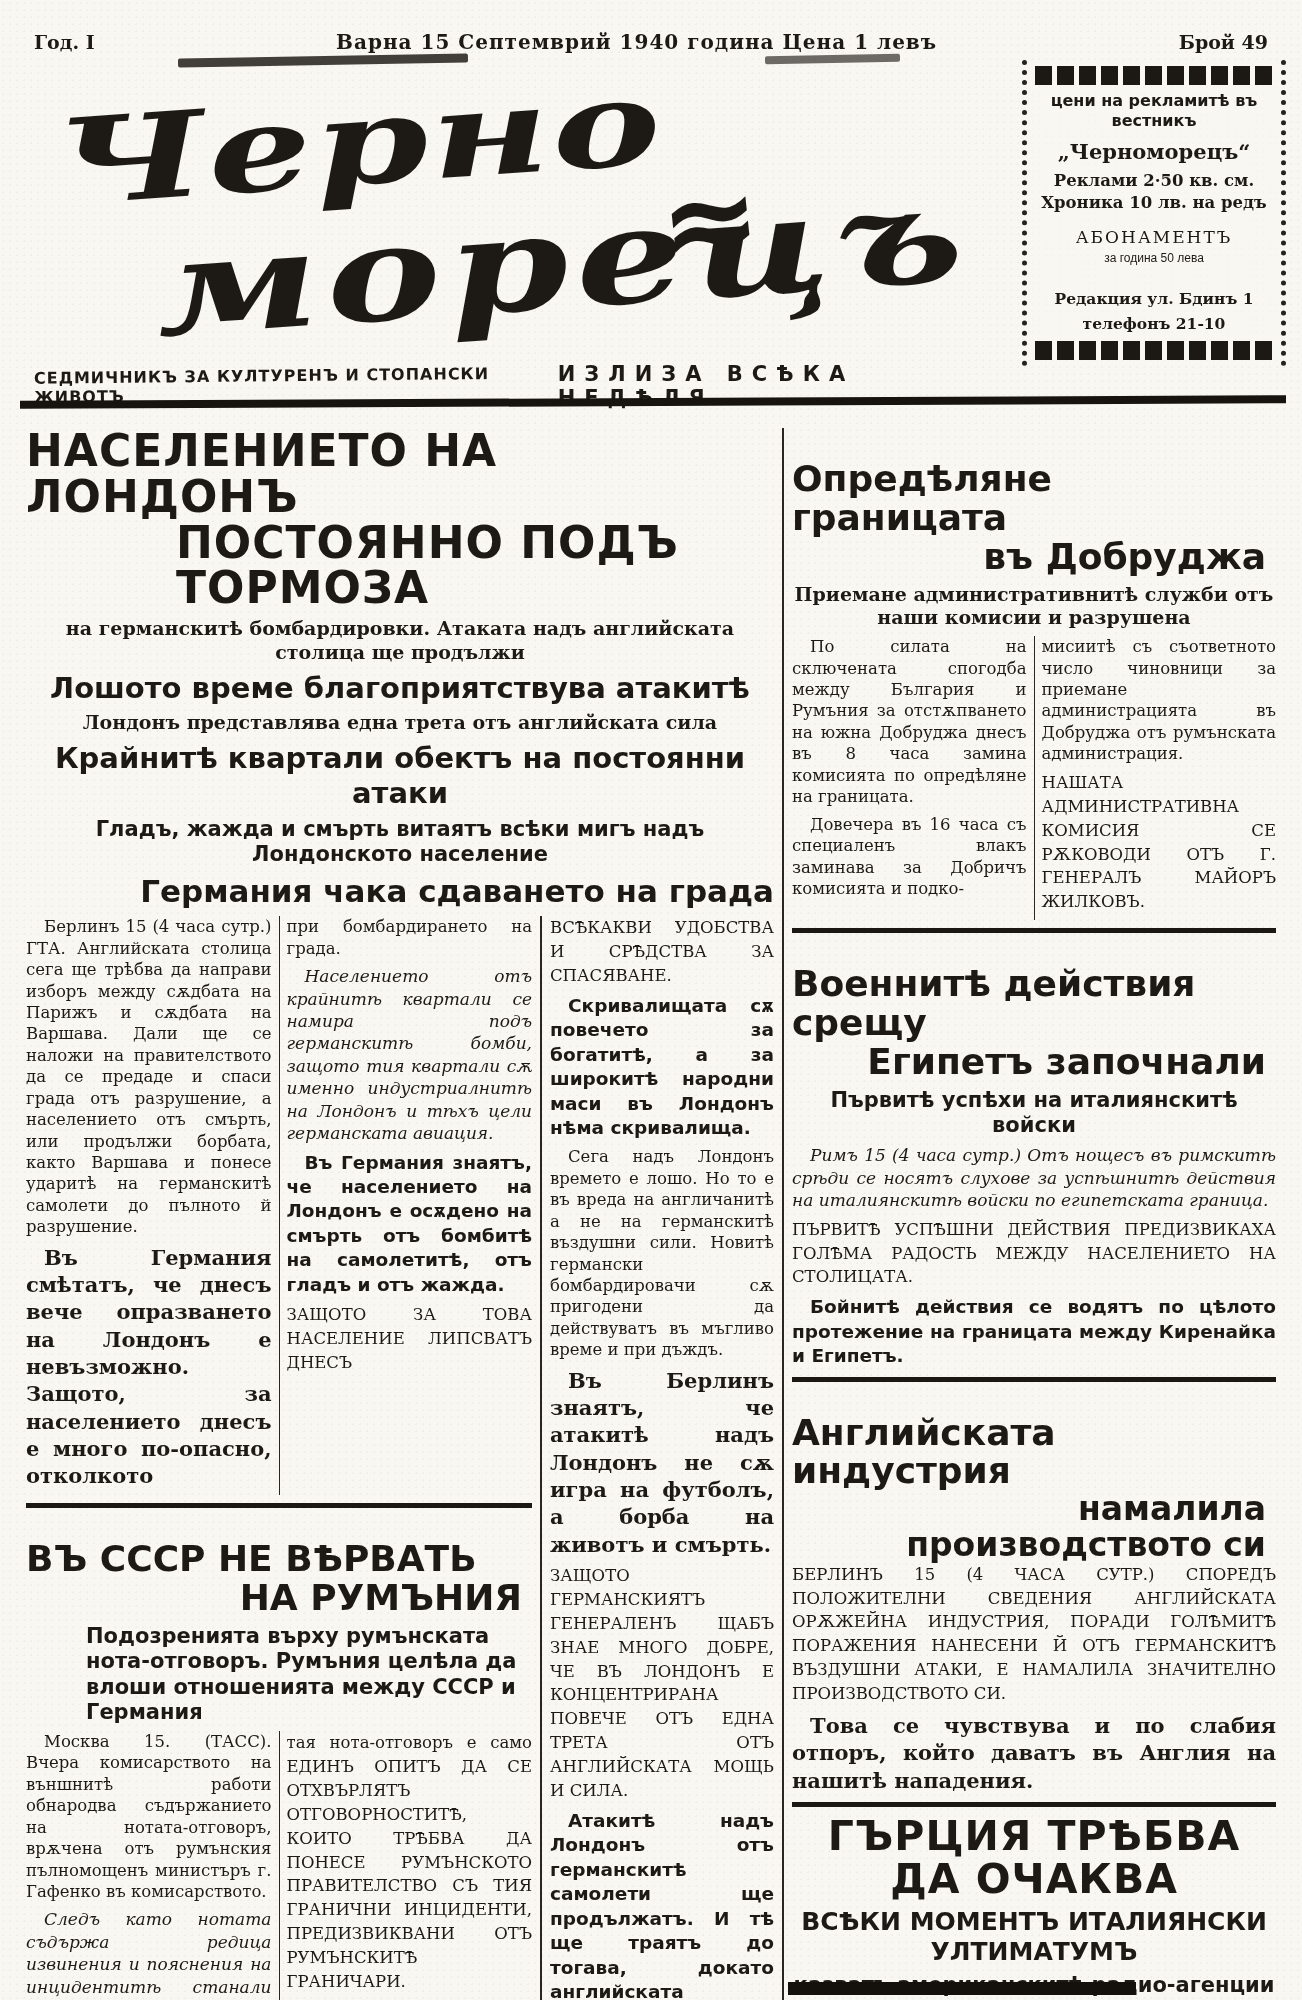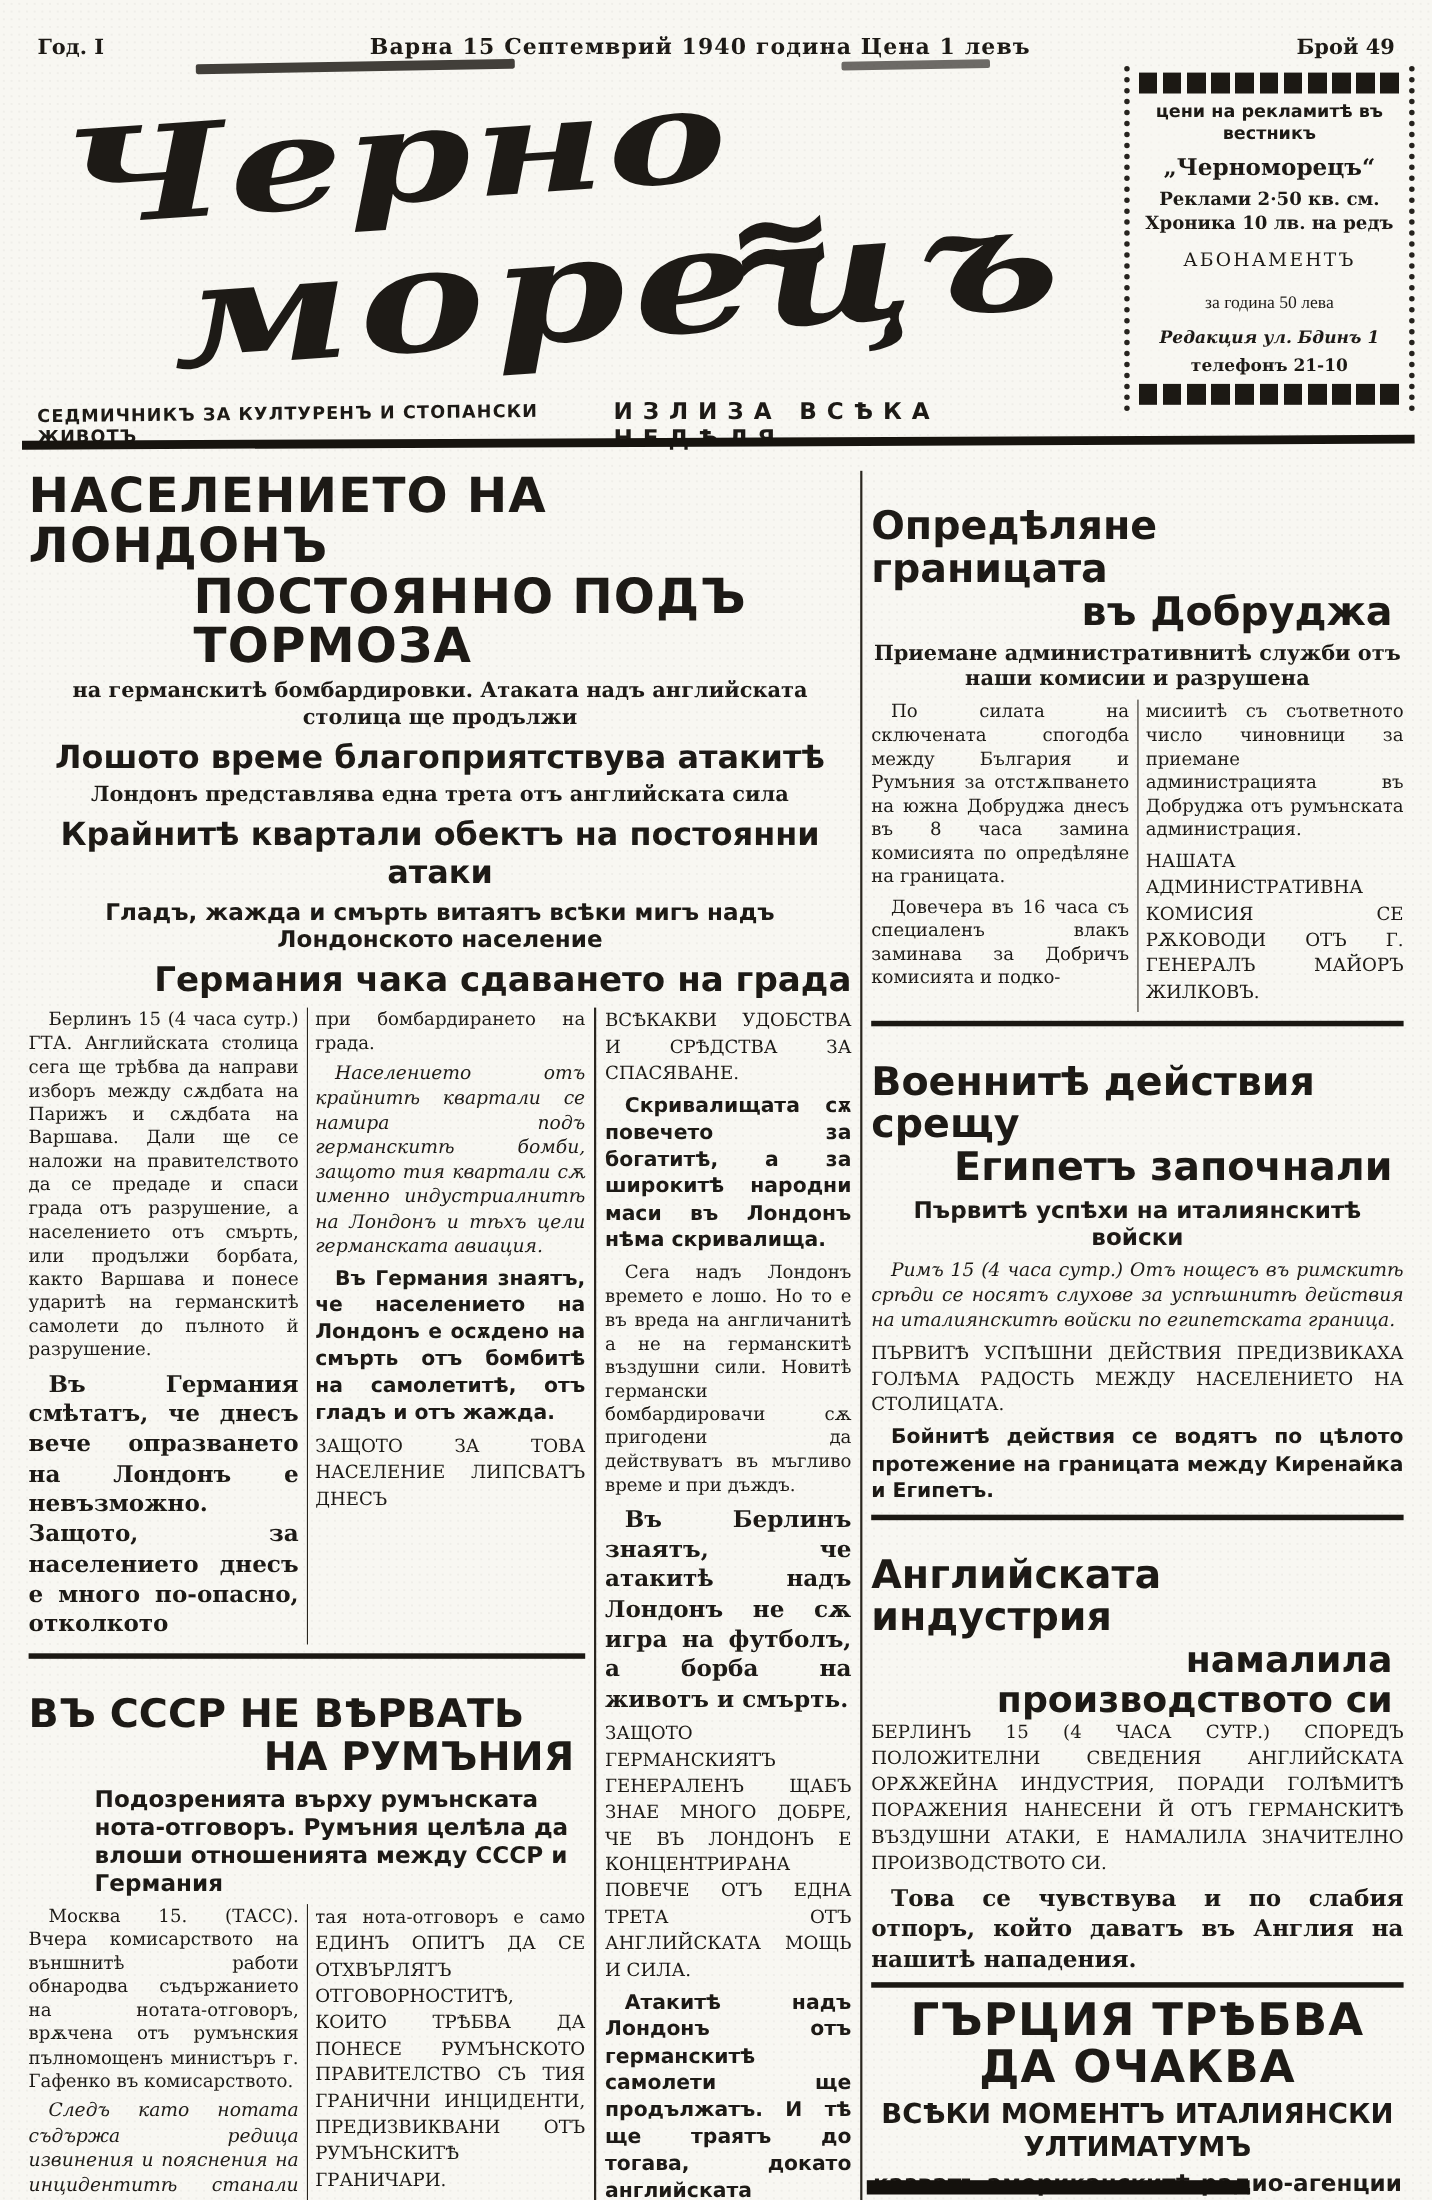--- a/index.html
+++ b/index.html
@@ -29,22 +29,22 @@
   
   .adbox{position:absolute;right:16px;top:6px;width:238px;padding:4px 8px;
     border-left:5px dotted #26231e;border-right:5px dotted #26231e;background:rgba(248,247,242,.6);
     text-align:center;font-family:"DejaVu Sans",sans-serif;}
   .checker{height:19px;background:repeating-linear-gradient(90deg,#1c1914 0 17px,rgba(0,0,0,0) 17px 22px);margin:2px 0 6px 0;}
   .checker.bot{margin:8px 0 2px 0;}
   .adbox .bold-sm{font-weight:bold;font-size:16px;line-height:1.25;}
   .adbox .paper-name{font-family:"DejaVu Serif",serif;font-weight:bold;font-size:21px;margin:8px 0 6px 0;}
   .adbox .rate{font-family:"DejaVu Serif",serif;font-weight:bold;font-size:16.5px;line-height:1.35;}
   .adbox .subs{font-family:"DejaVu Serif",serif;font-size:17px;letter-spacing:2px;margin-top:12px;}
-  .adbox .subs2{font-family:Liberation Serif, serif;font-size:16px;margin:20px 0 12px 0;}
-  .adbox .addr{font-family:"DejaVu Serif",serif;font-weight:bold;font-size:15.5px;margin-top:12px;font-style:italic;}
+  .adbox .subs2{font-family:Liberation Sans, sans-serif;font-size:12px;margin:4px 0 12px 0;}
+  .adbox .addr{font-family:"DejaVu Serif",serif;font-weight:bold;font-size:15.5px;margin-top:24px;}
   .adbox .phone{font-family:"DejaVu Serif",serif;font-weight:bold;font-size:15.5px;margin:6px 0 8px 0;}
   
   .tagline{position:absolute;left:34px;right:300px;top:308px;display:flex;justify-content:space-between;align-items:baseline;
     font-family:"DejaVu Sans",sans-serif;font-weight:bold;}
   .tagline .tl{font-size:16px;letter-spacing:1px;transform:rotate(-0.6deg);}
   .tagline .tr{font-size:21px;letter-spacing:9px;}
   .mast-rule{position:absolute;left:20px;right:16px;top:344px;height:8px;background:#17140f;transform:rotate(-0.25deg);}
   
   .rule{height:5px;background:#1b1813;margin:8px 0;}
   .vrule{width:2px;background:#2a261f;align-self:stretch;margin:0 8px;}

